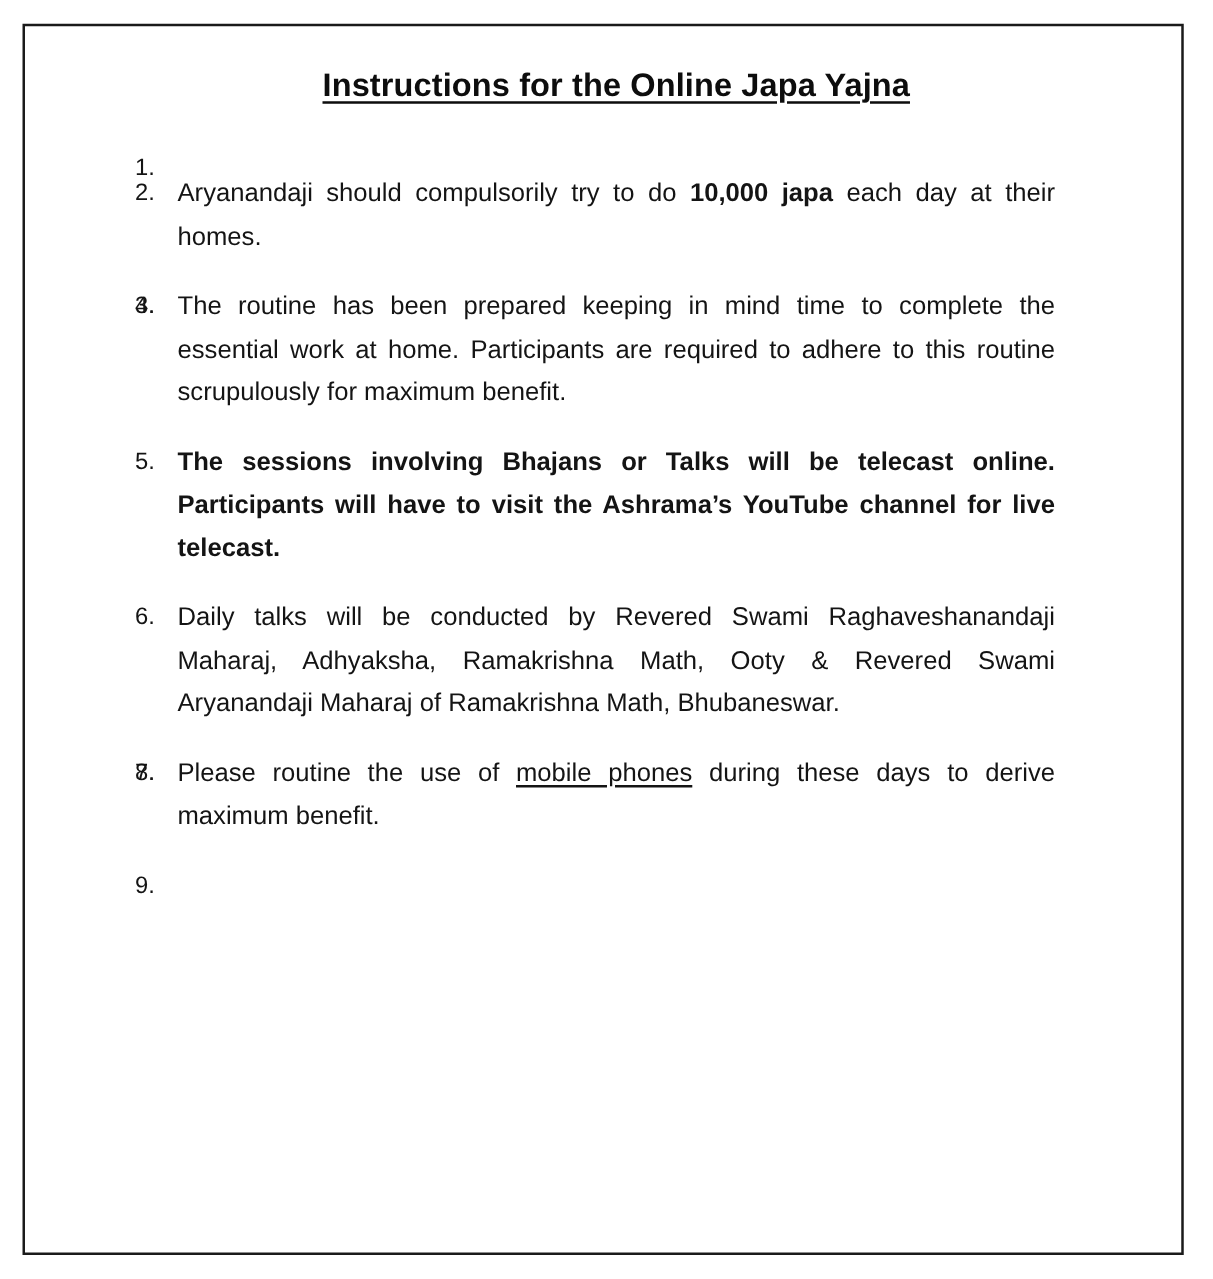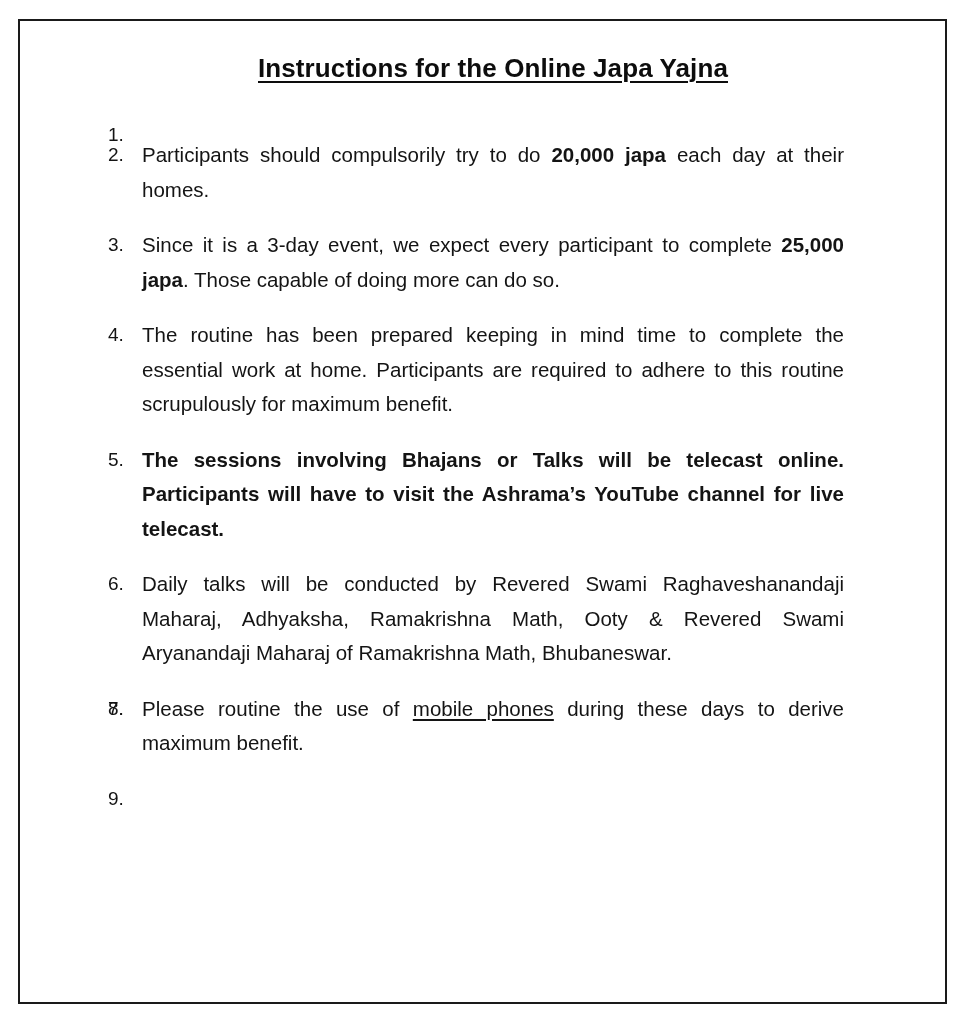--- a/index.html
+++ b/index.html
@@ -88,25 +88,24 @@
 <div class="frame"></div>
 
 <h1 class="title">Instructions for the Online Japa Yajna</h1>
 
 <ol class="list">
   <li class="item" id="i1">
     <span class="num">1.</span>
   </li>
   <li class="item" id="i2">
     <span class="num">2.</span>
-    <span class="txt"><span>Participants should compulsorily try to do </span><strong>20,000 japa</strong><span> each day at their homes.</span></span>
+    <span class="txt"><span>Aryanandaji should compulsorily try to do </span><strong>10,000 japa</strong><span> each day at their homes.</span></span>
   </li>
   <li class="item" id="i3">
     <span class="num">3.</span>
-    <span class="txt"><span>Since it is a 3-day event, we expect every participant to complete </span><strong>25,000 japa</strong><span>. Those capable of doing more can do so.</span></span>
   </li>
   <li class="item" id="i4">
     <span class="num">4.</span>
     <span class="txt"><span>The routine has been prepared keeping in mind time to complete the essential work at home. Participants are required to adhere to this routine scrupulously for maximum benefit.</span></span>
   </li>
   <li class="item bold-item" id="i5">
     <span class="num">5.</span>
     <span class="txt"><span>The sessions involving Bhajans or Talks will be telecast online. Participants will have to visit the Ashrama’s YouTube channel for live telecast.</span></span>
   </li>
   <li class="item" id="i6">

